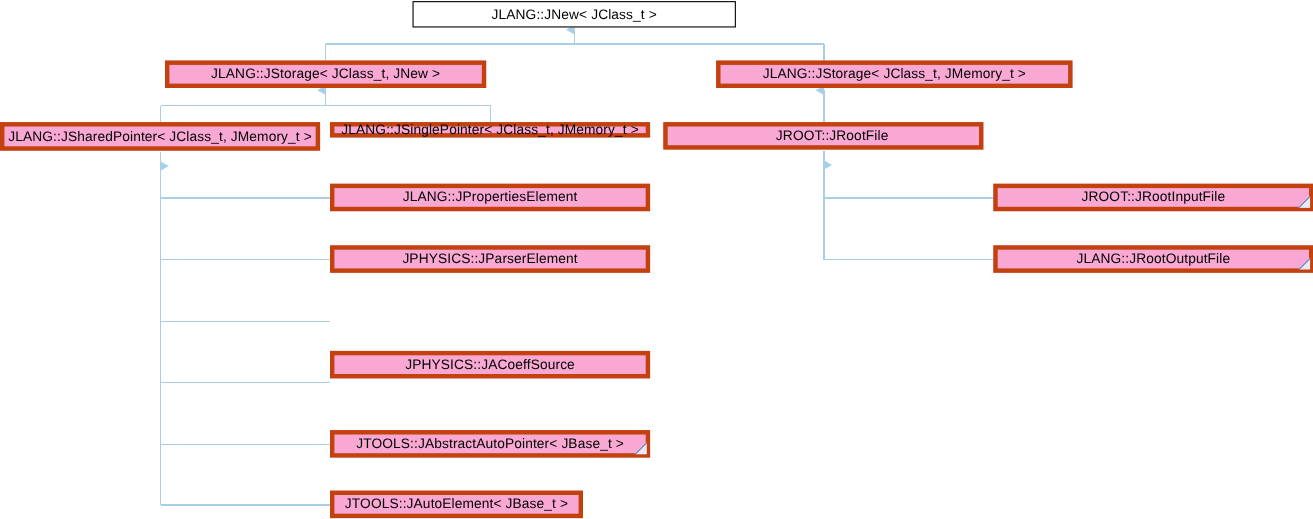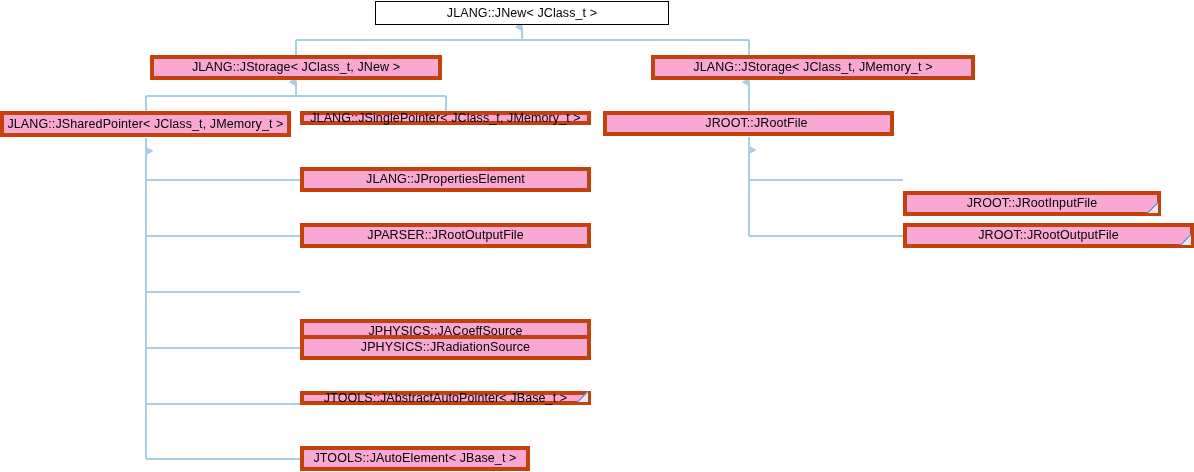--- a/index.html
+++ b/index.html
@@ -126,41 +126,38 @@
   </div>
 
   <div class="node child" style="left:603px; top:111px; width:291px; height:25px;padding-left:16px;">
     <span class="node-label">JROOT::JRootFile</span>
   </div>
 
   <div class="node child" style="left:300px; top:167px; width:291px; height:25px;">
     <span class="node-label">JLANG::JPropertiesElement</span>
   </div>
 
-  <div class="node child folded" style="left:903px; top:167px; width:258px; height:25px;margin-top:24px;">
+  <div class="node child folded" style="left:903px; top:167px; width:291px; height:25px;">
     <span class="node-label">JROOT::JRootInputFile</span>
   </div>
 
   <div class="node child" style="left:300px; top:223px; width:291px; height:25px;">
-    <span class="node-label">JPARSER::JRootOutputFile</span>
+    <span class="node-label">JPHYSICS::JParserElement</span>
   </div>
 
   <div class="node child folded" style="left:903px; top:223px; width:291px; height:25px;">
-    <span class="node-label">JROOT::JRootOutputFile</span>
+    <span class="node-label">JLANG::JRootOutputFile</span>
   </div>
 
   <div class="node child" style="left:300px; top:279px; width:291px; height:25px;margin-top:40px;">
     <span class="node-label">JPHYSICS::JACoeffSource</span>
   </div>
 
-  <div class="node child" style="left:300px; top:335px; width:291px; height:25px;">
-    <span class="node-label">JPHYSICS::JRadiationSource</span>
-  </div>
 
-  <div class="node child folded" style="left:300px; top:391px; width:291px; height:14px;">
+  <div class="node child folded" style="left:300px; top:391px; width:291px; height:25px;">
     <span class="node-label">JTOOLS::JAbstractAutoPointer&lt; JBase_t &gt;</span>
   </div>
 
   <div class="node child" style="left:300px; top:446px; width:230px; height:25px;">
     <span class="node-label">JTOOLS::JAutoElement&lt; JBase_t &gt;</span>
   </div>
 
 </div>
 
 </body></html>

